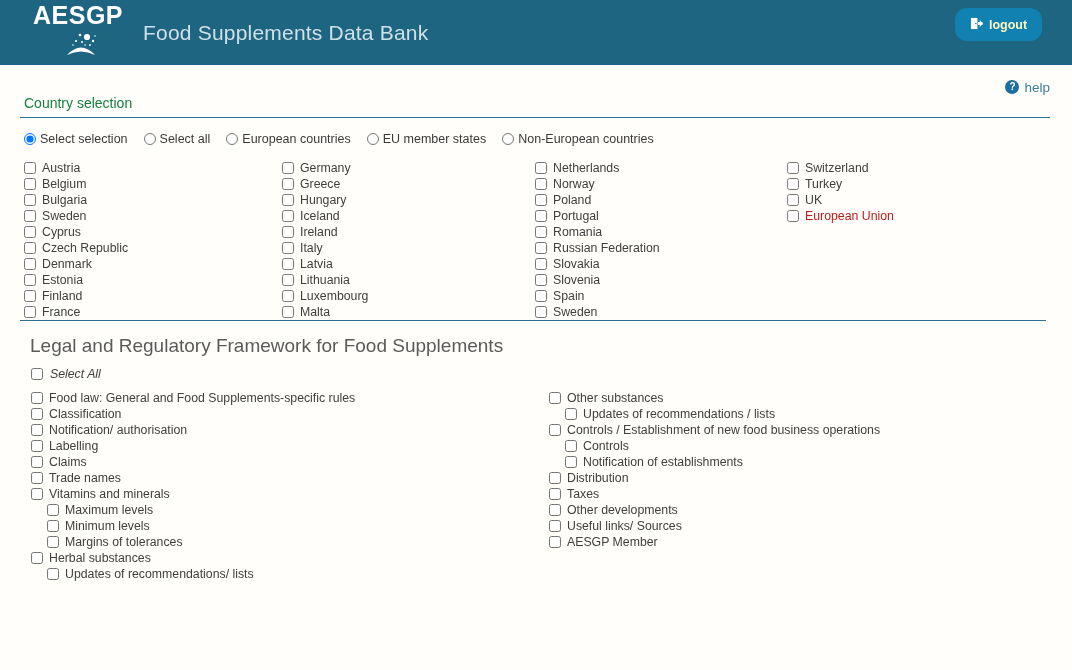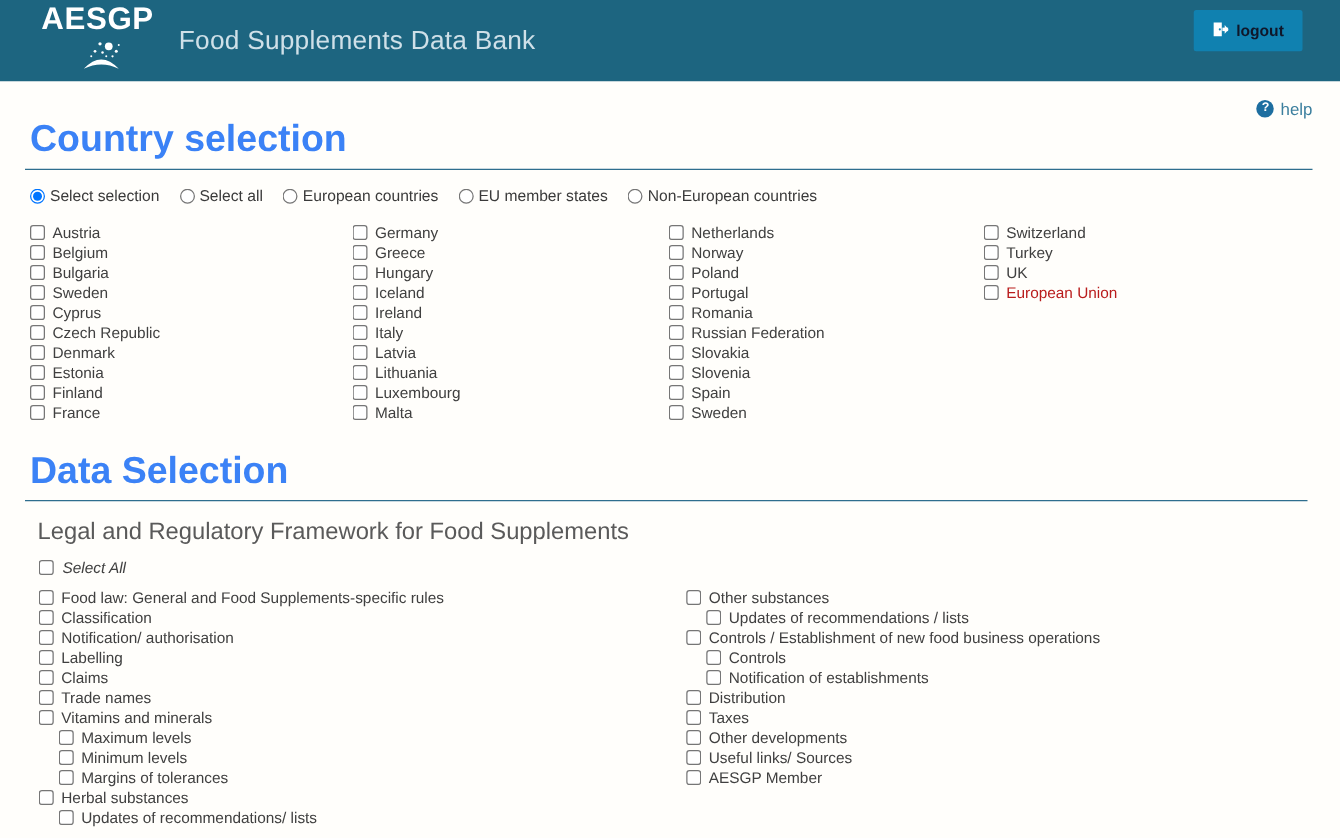--- a/index.html
+++ b/index.html
@@ -37,22 +37,22 @@
     letter-spacing: 0.2px;
   }
   .logout-btn {
     position: absolute;
     right: 30px;
     top: 8px;
     width: 87px;
     height: 33px;
     background: #1081b0;
     border: none;
-    border-radius: 2px;
-    color: #0f172a;
+    border-radius: 12px;
+    color: #fef9c3;
     font-size: 12.5px;
     font-weight: bold;
     display: flex;
     align-items: center;
     justify-content: center;
     gap: 6px;
     cursor: pointer;
     font-family: "Liberation Sans", sans-serif;
   }
 
@@ -82,23 +82,23 @@
     font-weight: bold;
     display: inline-flex;
     align-items: center;
     justify-content: center;
     line-height: 1;
   }
 
   
   .wrap { padding: 0 22px 0 20px; }
   .section-title {
-    color: #3b82f6;
-    font-size: 30px;
-    font-weight: bold;
+    color: #15803d;
+    font-size: 14px;
+    font-weight: normal;
     margin: 0;
     padding: 0 0 6px 4px;
   }
   .rule {
     border: 0;
     border-top: 1px solid #2e6e8e;
     margin: 0 0 12px 0;
   }
   .rule.rule-wide { margin-right: 4px; }
 
@@ -370,21 +370,20 @@
           <input type="checkbox" style="">
           <span>UK</span>
         </label>
         <label class="cb-row accent">
           <input type="checkbox" style="">
           <span>European Union</span>
         </label>
       </div>
     </div>
 
-  <h2 class="section-title" style="margin-top:22px;">Data Selection</h2>
   <hr class="rule rule-wide">
 
   <h3 class="sub-title">Legal and Regulatory Framework for Food Supplements</h3>
 
   <label class="select-all-row">
     <input type="checkbox" style="">
     <span>Select All</span>
   </label>
 
   <div class="data-cols">

